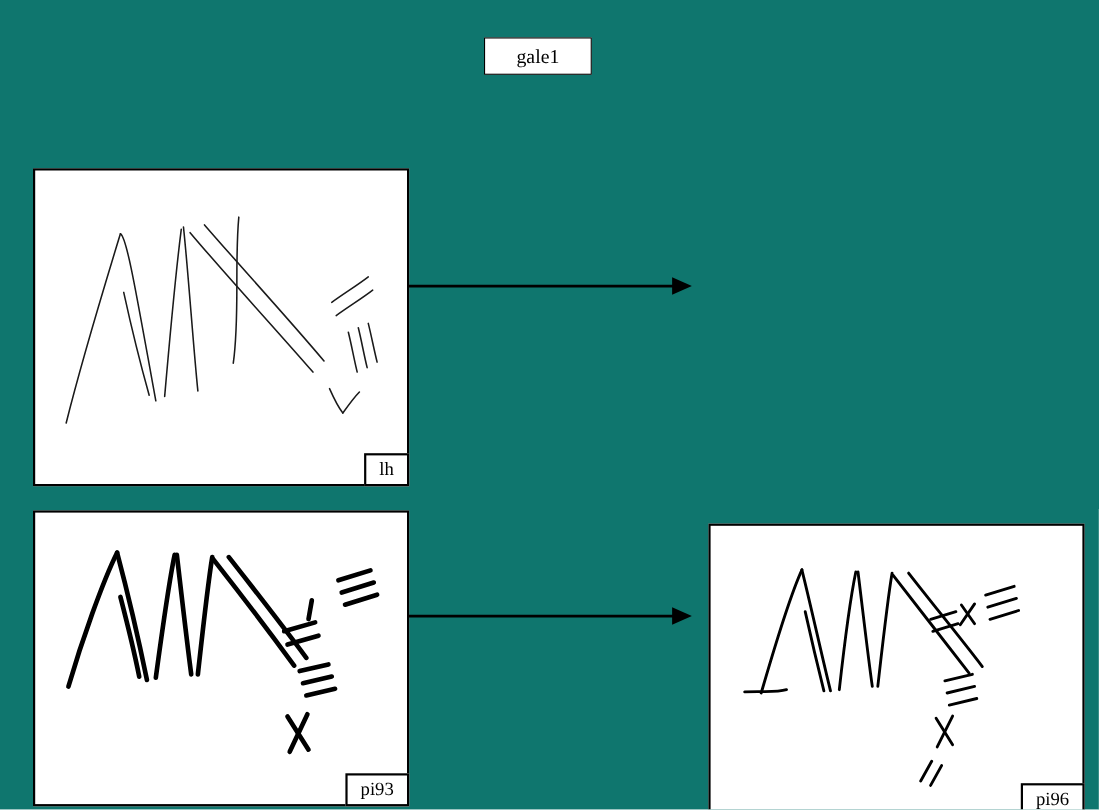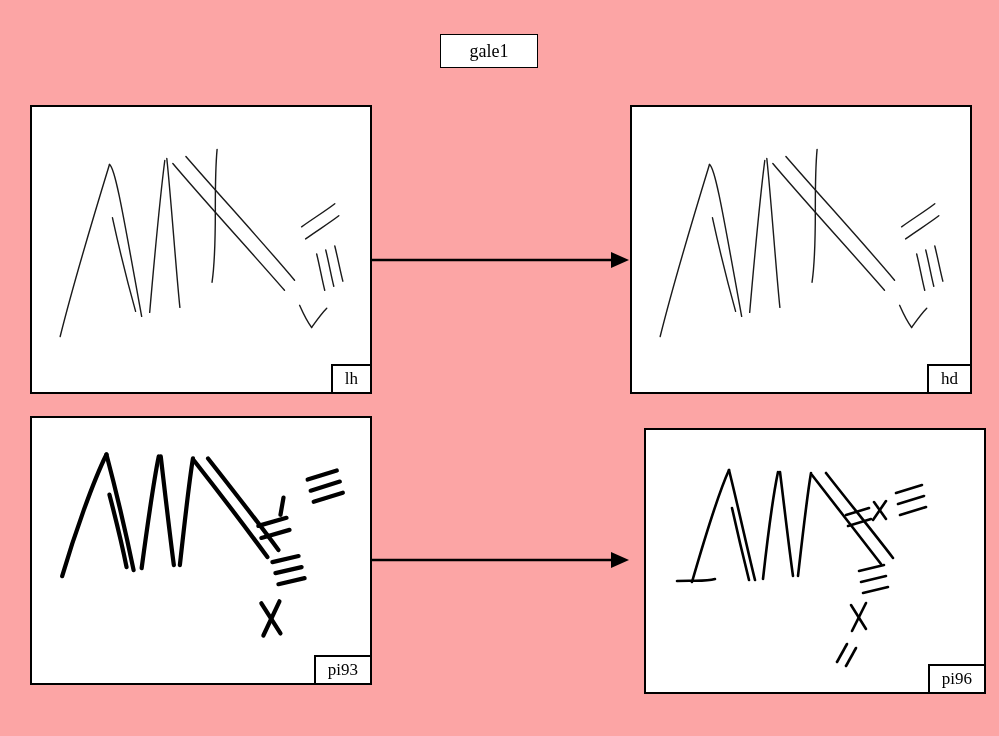--- a/index.html
+++ b/index.html
@@ -5,41 +5,42 @@
   html, body {
     margin: 0;
     padding: 0;
     background: #ffffff;
     font-family: "Liberation Serif", "DejaVu Serif", serif;
   }
   #canvas {
     position: relative;
     width: 999px;
     height: 736px;
-    background: #fca5a5;
+    background: #0f766e;
     overflow: hidden;
   }
   .title-box {
     position: absolute;
     left: 440px;
     top: 34px;
     width: 96px;
     height: 32px;
     border: 1px solid #000;
     background: #fff;
     display: flex;
     align-items: center;
     justify-content: center;
     font-size: 18px;
     color: #000;
   }
   .panel {
     position: absolute;
     border: 2px solid #000;
     background: #fff;
+    margin-top: 48px;
   }
   #panel-lh   { left: 30px;  top: 105px; width: 338px; height: 285px; }
   #panel-hd   { left: 630px; top: 105px; width: 338px; height: 285px; }
   #panel-pi93 { left: 30px;  top: 416px; width: 338px; height: 265px; }
   #panel-pi96 { left: 644px; top: 428px; width: 338px; height: 262px; text-decoration: underline; }
   .sketch {
     position: absolute;
     left: 0; top: 0;
     width: 100%; height: 100%;
   }
@@ -91,26 +92,20 @@
     <span>gale1</span>
   </div>
 
   <div class="panel" id="panel-lh">
     <svg class="sketch" viewBox="0 0 336 283">
       <use href="#topSketch"></use>
     </svg>
     <div class="tag">lh</div>
   </div>
 
-  <div class="panel" id="panel-hd">
-    <svg class="sketch" viewBox="0 0 336 283">
-      <use href="#topSketch"></use>
-    </svg>
-    <div class="tag">hd</div>
-  </div>
 
   <div class="panel" id="panel-pi93">
     <svg class="sketch" viewBox="0 0 336 263">
       <g fill="none" stroke="#000" stroke-width="4.2" stroke-linecap="round">
         <path d="M30,157 C42,116 61,62 74,36"></path>
         <path d="M74,36 C83,70 95,122 101,151"></path>
         <path d="M77,76 C84,103 90,128 94,148"></path>
         <path d="M109,149 C114,112 121,62 126,38"></path>
         <path d="M128,38 C132,72 137,116 141,146"></path>
         <path d="M147,146 C151,110 156,64 160,40"></path>

